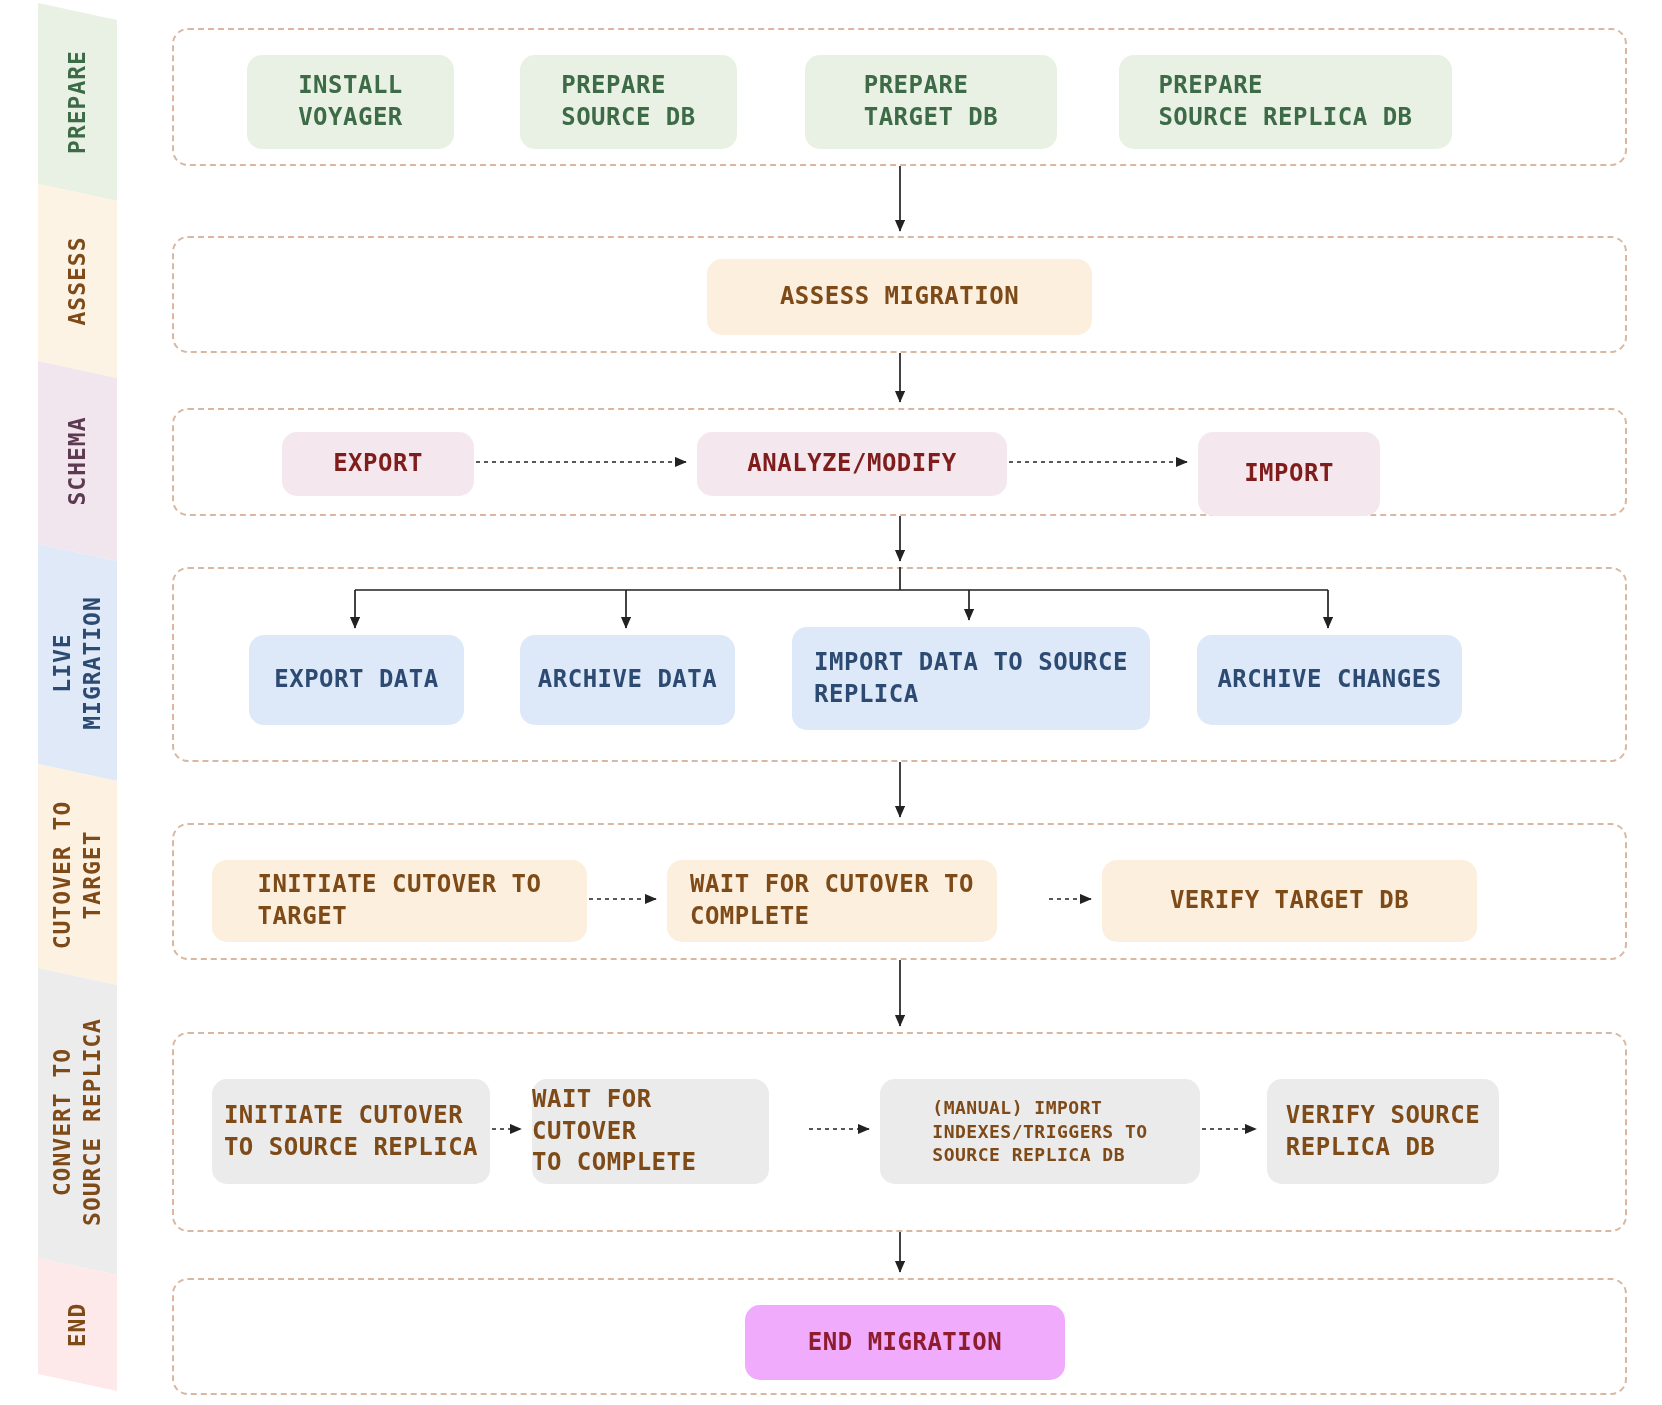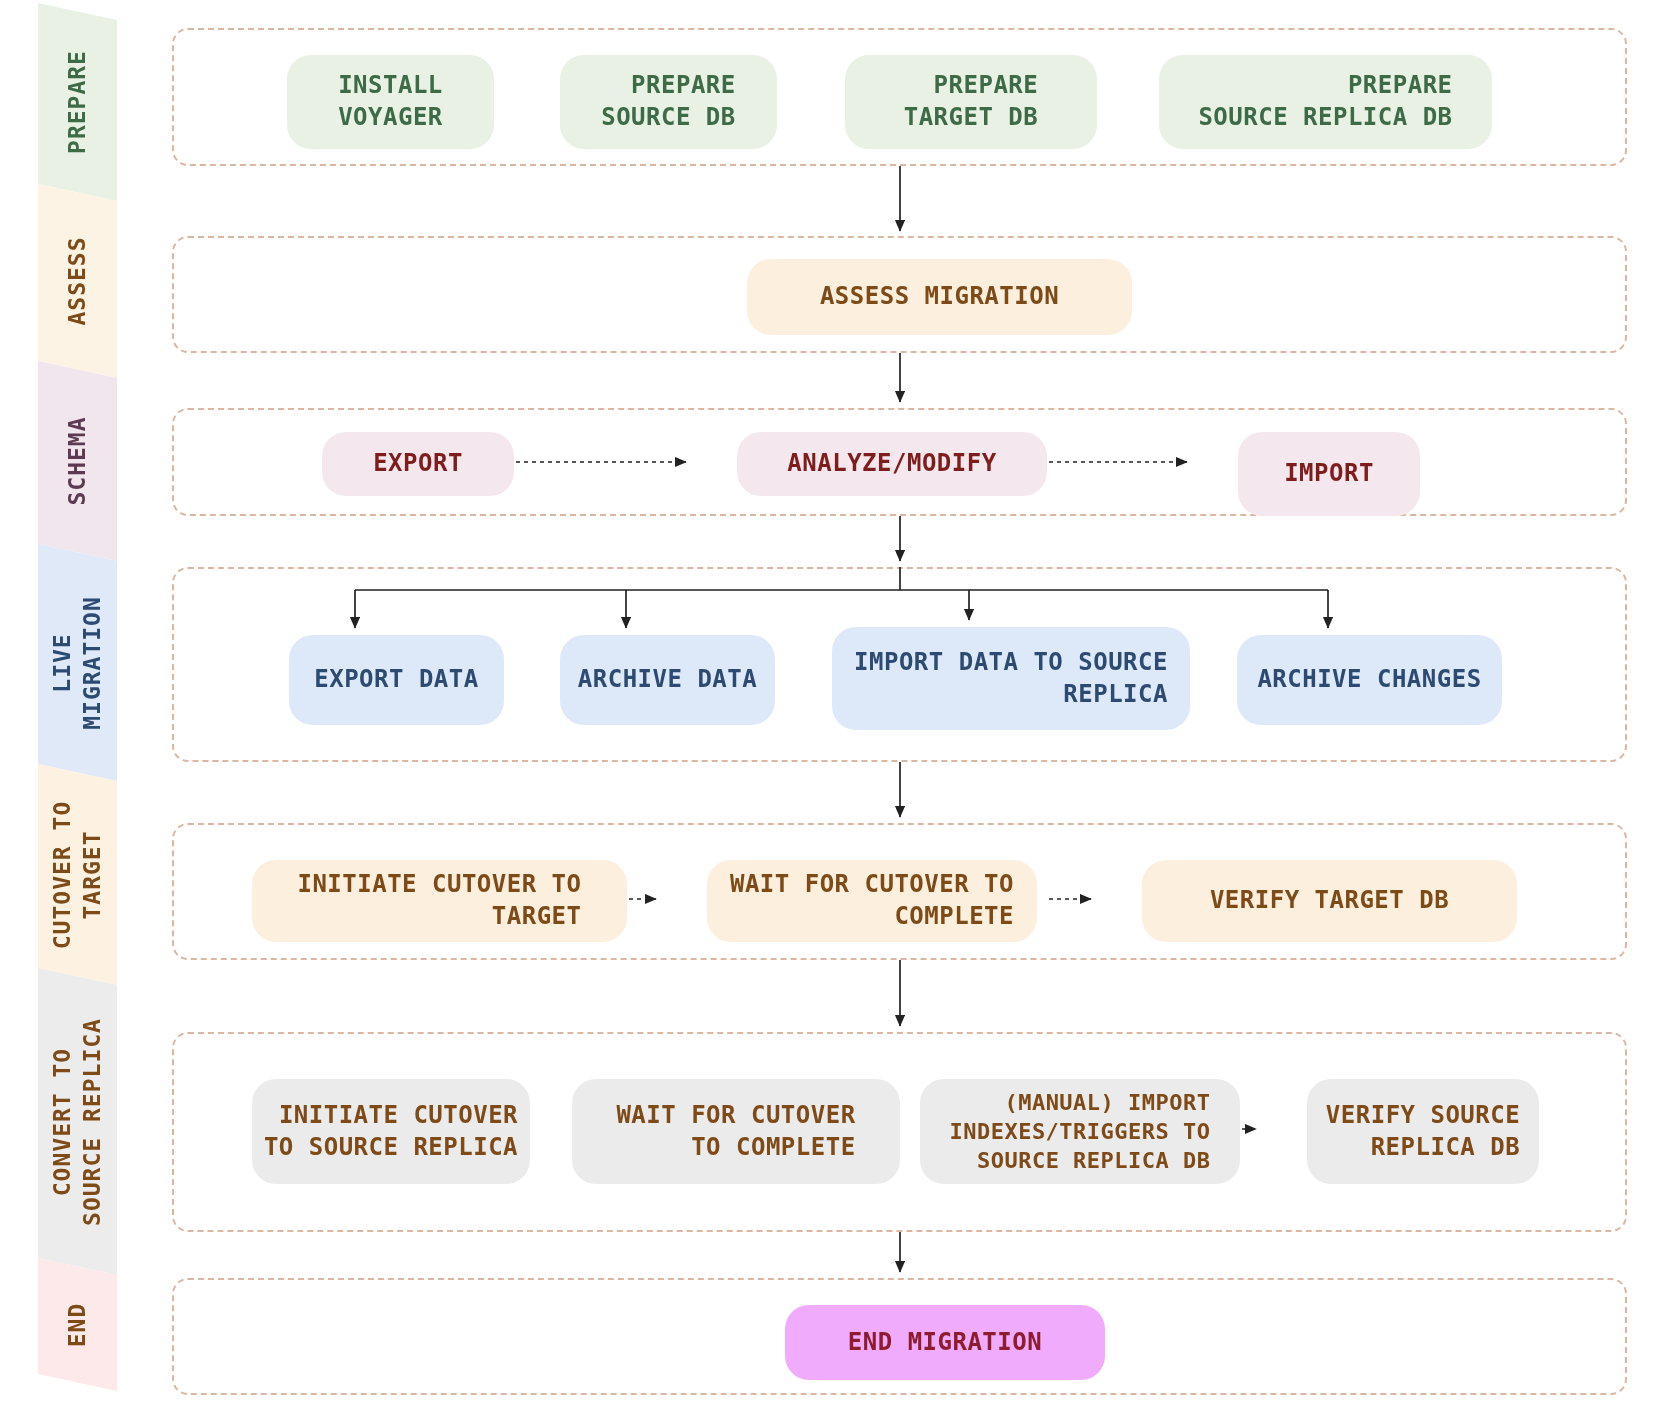--- a/index.html
+++ b/index.html
@@ -12,22 +12,22 @@
   .seg{position:absolute;left:0;width:79px;
        clip-path:polygon(0 0,100% 17px,100% 100%,0 calc(100% - 17px));}
   .seg-label{position:absolute;top:50%;left:50%;
        transform:translate(-50%,-50%) rotate(-90deg);
        white-space:pre-line;text-align:center;line-height:1.3;
        font-size:23px;letter-spacing:1px;width:max-content;}
   
   .phase-row{position:absolute;left:172px;width:1455px;
        border:2px dashed #d9b7a0;border-radius:16px;box-sizing:border-box;background:transparent;}
   
-  .step{position:absolute;border-radius:24px;display:flex;align-items:center;justify-content:center;
-       text-align:right;white-space:pre-line;font-size:24px;line-height:1.32;letter-spacing:0.5px;z-index:2;margin-left:40px;}
+  .step{position:absolute;border-radius:15px;display:flex;align-items:center;justify-content:center;
+       text-align:left;white-space:pre-line;font-size:24px;line-height:1.32;letter-spacing:0.5px;z-index:2;}
   
   .c-prepare-box{background:#e8f1e3;color:#3e6b47;}
   .c-assess-box{background:#fcefdd;color:#7d4a18;}
   .c-schema-box{background:#f4e8ee;color:#7f1d1d;}
   .c-live-box{background:#dde9f8;color:#2d4b72;}
   .c-cutover-box{background:#fcefdd;color:#7d4a18;}
   .c-convert-box{background:#ebebeb;color:#7d4a18;}
   .c-end-box{background:#f0abfc;color:#8c1c2e;}
   .c-prepare-seg{background:#e9f1e4;color:#3e6b47;}
   .c-assess-seg{background:#fdf3e4;color:#7d4a18;}
@@ -134,23 +134,23 @@
     <div class="step c-cutover-box" style="left:38px;top:35px;width:375px;height:82px;">INITIATE CUTOVER TO
 TARGET</div>
     <div class="step c-cutover-box" style="left:493px;top:35px;width:330px;height:82px;">WAIT FOR CUTOVER TO
 COMPLETE</div>
     <div class="step c-cutover-box" style="left:928px;top:35px;width:375px;height:82px;">VERIFY TARGET DB</div>
   </div>
 
   <div class="phase-row" style="top:1032px;height:200px;">
     <div class="step c-convert-box" style="left:38px;top:45px;width:278px;height:105px;">INITIATE CUTOVER
 TO SOURCE REPLICA</div>
-    <div class="step c-convert-box" style="left:358px;top:45px;width:328px;height:105px;">WAIT FOR CUTOVER
+    <div class="step c-convert-box" style="left:358px;top:45px;width:237px;height:105px;">WAIT FOR CUTOVER
 TO COMPLETE</div>
-    <div class="step c-convert-box" style="left:706px;top:45px;width:320px;height:105px;font-size:22px;">(MANUAL) IMPORT
+    <div class="step c-convert-box" style="left:706px;top:45px;width:320px;height:105px;font-size:18px;">(MANUAL) IMPORT
 INDEXES/TRIGGERS TO
 SOURCE REPLICA DB</div>
     <div class="step c-convert-box" style="left:1093px;top:45px;width:232px;height:105px;">VERIFY SOURCE
 REPLICA DB</div>
   </div>
 
   <div class="phase-row" style="top:1278px;height:117px;">
     <div class="step c-end-box" style="left:571px;top:25px;width:320px;height:75px;">END MIGRATION</div>
   </div>
 

